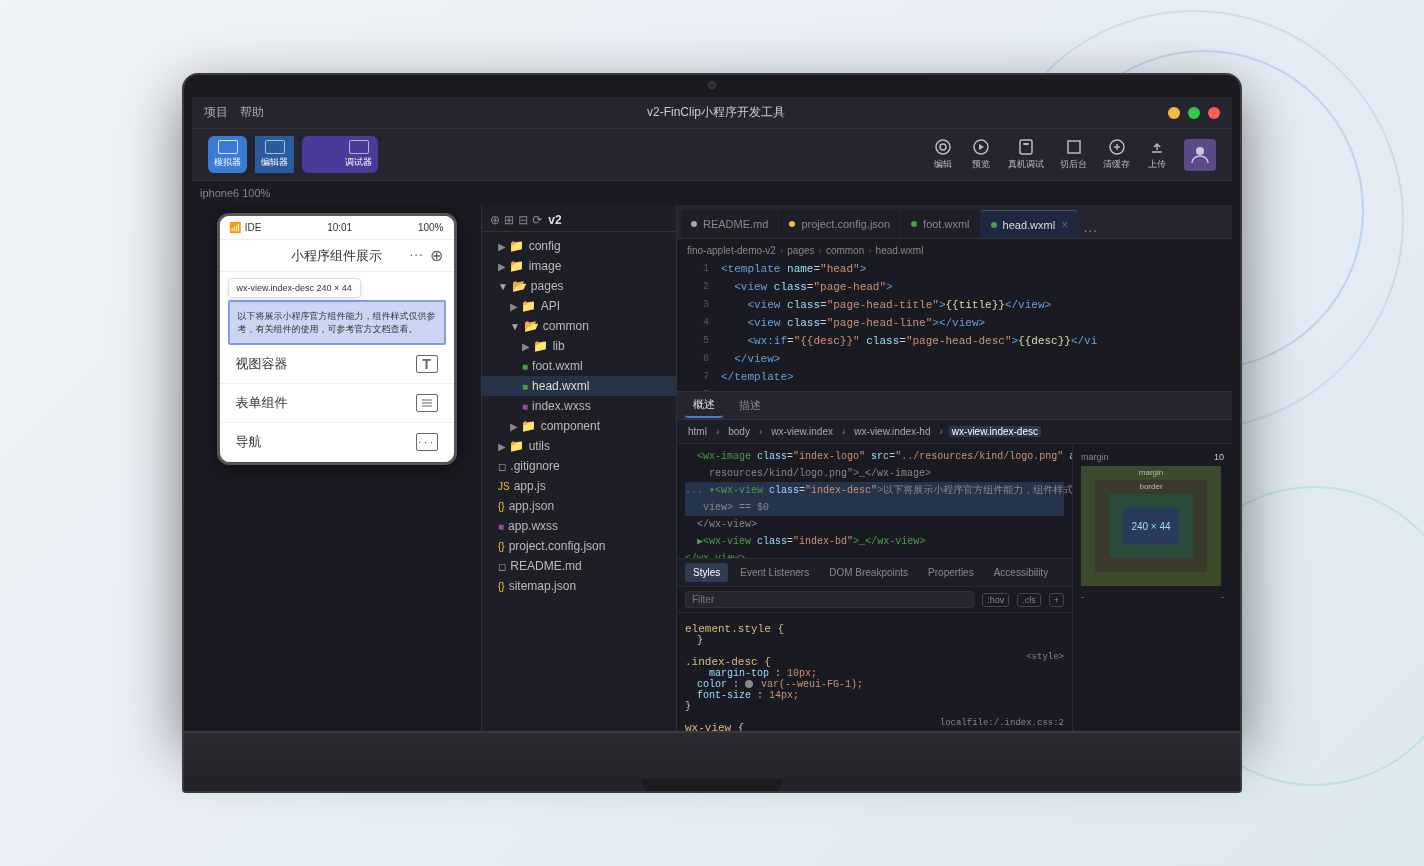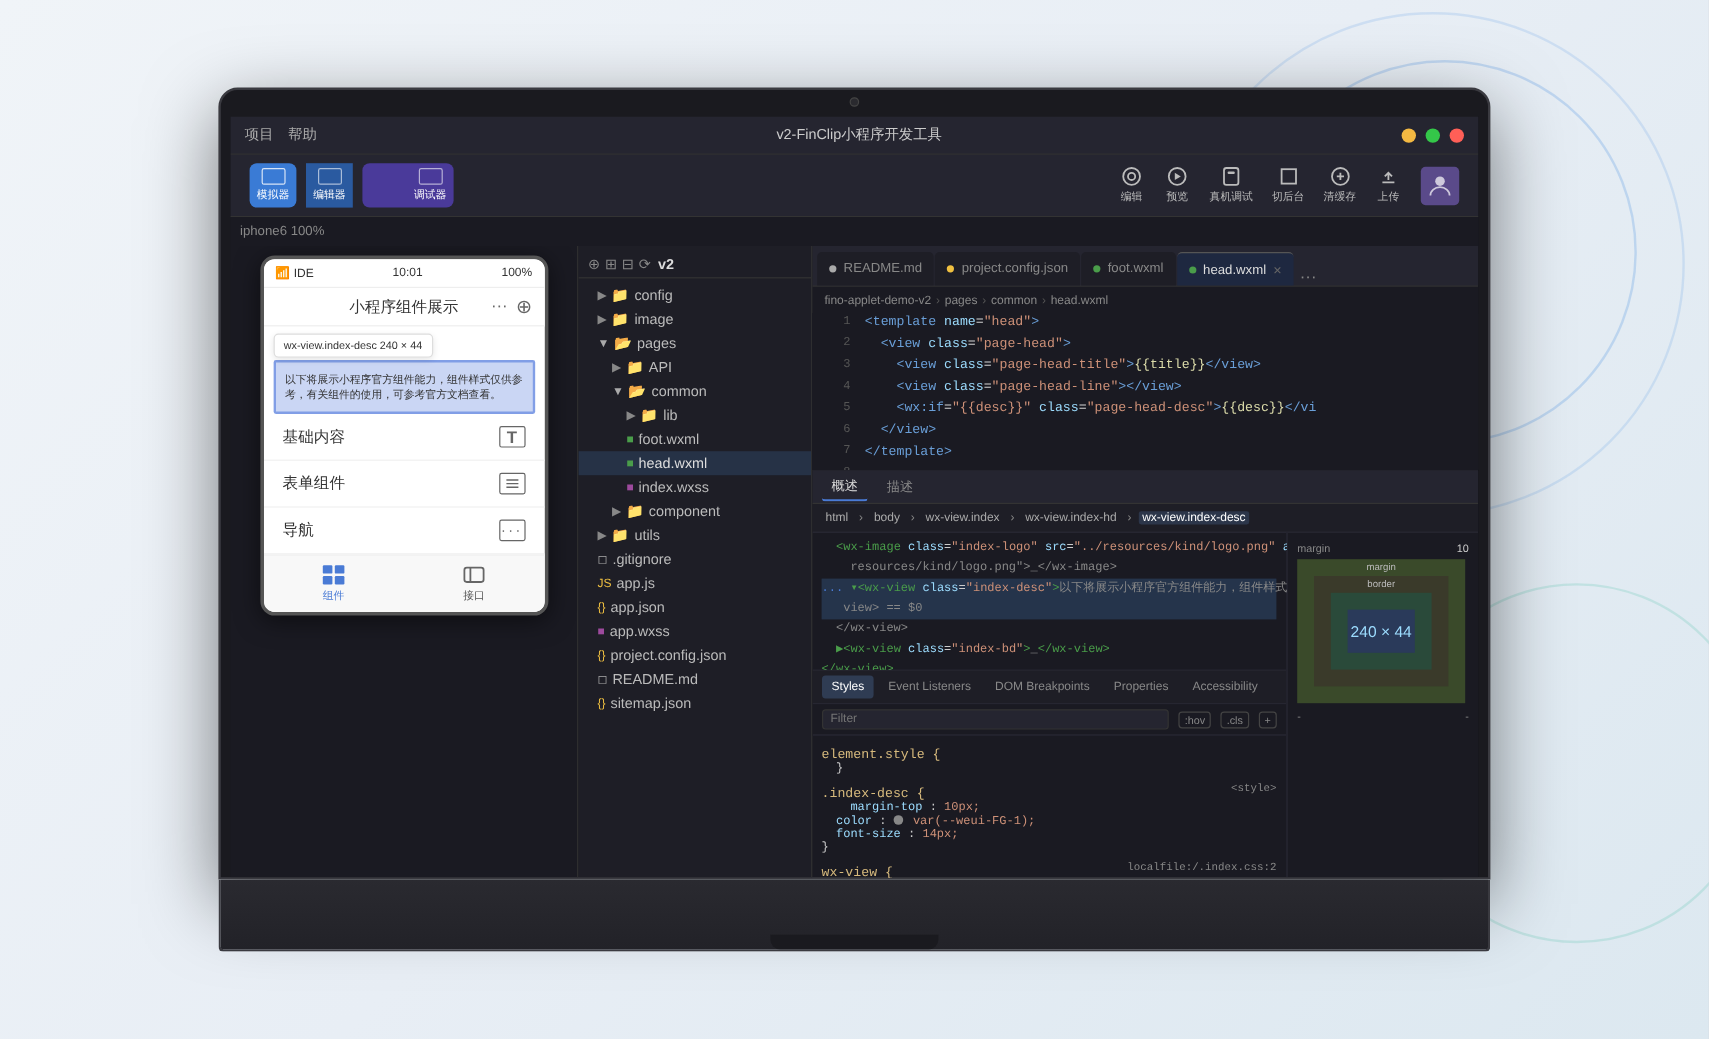--- a/index.html
+++ b/index.html
@@ -831,21 +831,21 @@
                 
                 <div class="phone-tooltip">
                   <span>wx-view.index-desc  240 × 44</span>
                 </div>
                 
                 <div class="phone-highlighted-area">
                   <span>以下将展示小程序官方组件能力，组件样式仅供参考，有关组件的使用，可参考官方文档查看。</span>
                 </div>
                 
                 <div class="phone-menu-item">
-                  <span>基础内容</span>
+                  <span>视图容器</span>
                   <div class="phone-menu-icon">
                     <span style="font-size:14px;color:#666;font-weight:bold;">T</span>
                   </div>
                 </div>
                 <div class="phone-menu-item">
                   <span>表单组件</span>
                   <div class="phone-menu-icon">
                     <svg width="14" height="12" viewBox="0 0 14 12" fill="none">
                         <line x1="2" y1="3" x2="12" y2="3" stroke="#666" stroke-width="1.2"></line>
                         <line x1="2" y1="6" x2="12" y2="6" stroke="#666" stroke-width="1.2"></line>
@@ -853,42 +853,20 @@
                       </svg>
                   </div>
                 </div>
                 <div class="phone-menu-item">
                   <span>导航</span>
                   <div class="phone-menu-icon">
                     <span style="font-size:12px;color:#666;letter-spacing:2px;">···</span>
                   </div>
                 </div>
                 
-                <div class="phone-bottom-nav">
-                  <div class="phone-nav-item active">
-                    <div class="phone-nav-icon">
-                      <svg width="20" height="18" viewBox="0 0 20 18" fill="none">
-                          <rect x="1" y="1" width="8" height="7" fill="#4a7bd5" rx="1"></rect>
-                          <rect x="11" y="1" width="8" height="7" fill="#4a7bd5" rx="1"></rect>
-                          <rect x="1" y="10" width="8" height="7" fill="#4a7bd5" rx="1"></rect>
-                          <rect x="11" y="10" width="8" height="7" fill="#4a7bd5" rx="1"></rect>
-                        </svg>
-                    </div>
-                    <span class="phone-nav-label">组件</span>
-                  </div>
-                  <div class="phone-nav-item">
-                    <div class="phone-nav-icon">
-                      <svg width="20" height="18" viewBox="0 0 20 18" fill="none">
-                          <rect x="2" y="3" width="16" height="12" rx="2" stroke="#666" stroke-width="1.5"></rect>
-                          <line x1="7" y1="3" x2="7" y2="15" stroke="#666" stroke-width="1.5"></line>
-                        </svg>
-                    </div>
-                    <span class="phone-nav-label">接口</span>
-                  </div>
-                </div>
               </div>
             </div>
           </div>
 
           <div class="file-tree">
             <div class="file-tree-header">
               <span style="color:#888;display:flex;gap:4px;">
                 <span>⊕</span>
                   <span>⊞</span>
                   <span>⊟</span>
@@ -1173,21 +1151,21 @@
                     <div class="box-margin">
                       <span style="font-size:8px;color:#bbb;">margin</span>
                     </div>
                     <div class="box-border">
                       <span style="font-size:8px;color:#bbb;">border</span>
                     </div>
                     <div class="box-padding">
                       <span style="font-size:8px;color:#bbb;">padding</span>
                     </div>
                     <div class="box-content">
-                      <span style="font-size:13px;color:#9cdcfe;">240 × 44</span>
+                      <span style="font-size:10px;color:#9cdcfe;">240 × 44</span>
                     </div>
                   </div>
                   <div style="display:flex;justify-content:space-between;margin-top:6px;">
                     <span style="font-size:9px;color:#888;">-</span>
                     <span style="font-size:9px;color:#888;">-</span>
                   </div>
                 </div>
               </div>
             </div>
 

